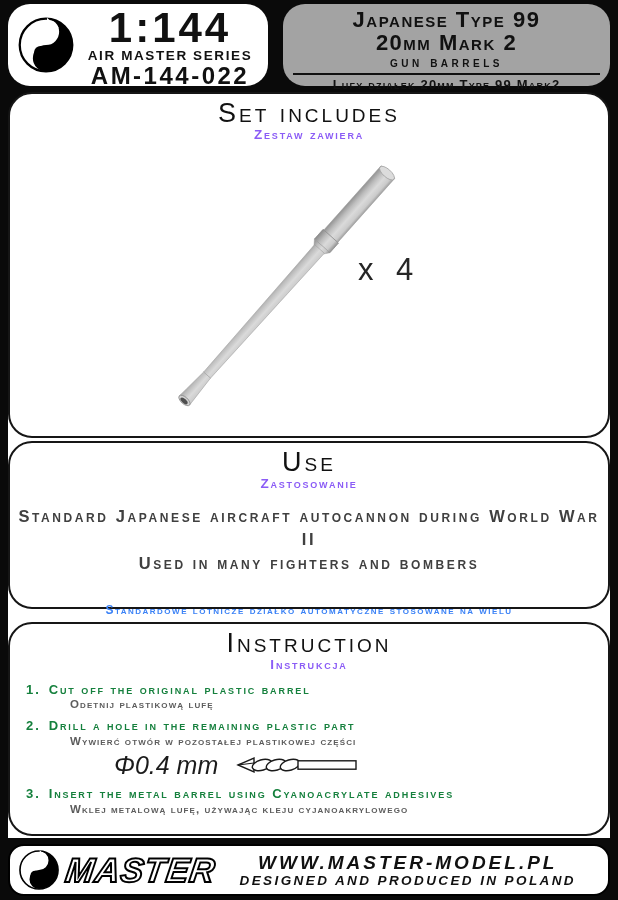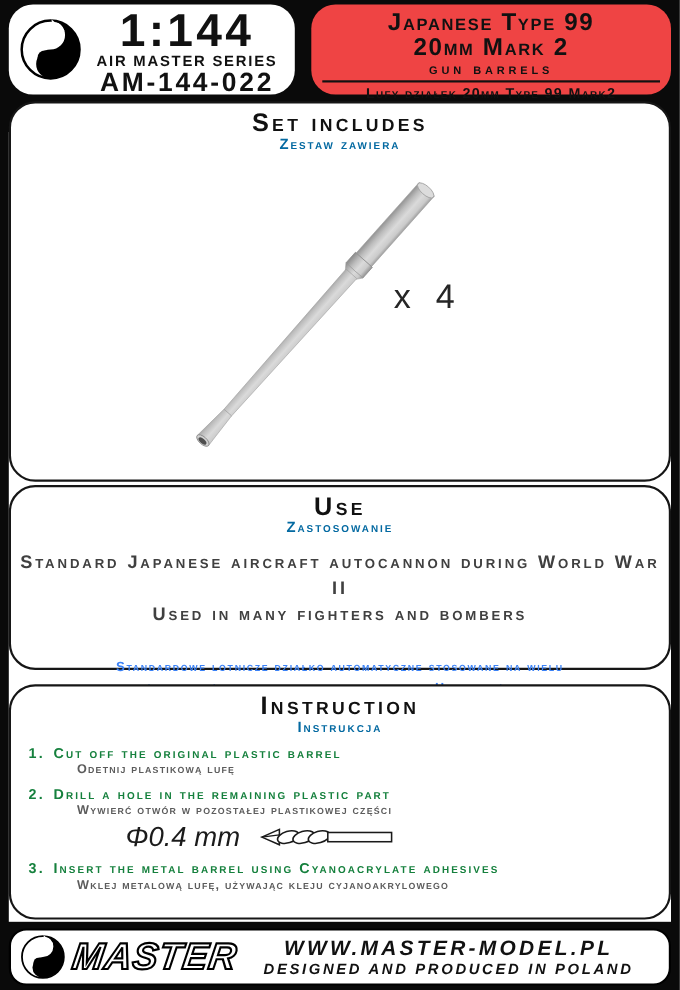--- a/index.html
+++ b/index.html
@@ -12,43 +12,43 @@
     overflow:hidden;
   }
   .panel {
     position:absolute; left:8px; width:602px;
     background:#fff; border:2px solid #161616; border-radius:24px;
   }
   
   #hdr-left  { position:absolute; left:8px;   top:4px; width:260px; height:82px;
                background:#fff; border-radius:22px; }
   #hdr-right { position:absolute; left:283px; top:4px; width:327px; height:82px;
-               background:#ef4444; border-radius:22px; padding-top:4px; text-align:center; }
+               background:#a3a3a3; border-radius:22px; padding-top:4px; text-align:center; }
   .logo-hdr { position:absolute; left:9px; top:7px; width:58px; height:68px; }
   .hdr-left-text { position:absolute; left:66px; top:3px; width:192px; text-align:center; }
   .scale   { font-size:42px; font-weight:bold; letter-spacing:3px; line-height:0.98; }
   .series  { font-size:13.5px; font-weight:bold; letter-spacing:1.6px; line-height:1.2; }
   .code    { font-size:24px; font-weight:bold; letter-spacing:2.5px; line-height:1.0; }
   .title-line { font-variant:small-caps; font-weight:bold; font-size:22px;
                 letter-spacing:1.5px; line-height:1.06; }
   .gun-sub   { font-variant:small-caps; font-weight:bold; font-size:14px;
                letter-spacing:3.5px; line-height:1.1; }
   .hdr-rule  { border:none; border-top:2px solid #111; width:94%; margin:3px auto 2px; }
   .title-pl  { font-variant:small-caps; font-weight:bold; font-size:13px;
                letter-spacing:1.2px; }
   
   #paper-mid { position:absolute; left:8px; top:120px; width:602px; height:718px; background:#fff; }
   
   #set-box   { top:92px;  height:346px; }
   #use-box   { top:441px; height:168px; }
   #instr-box { top:622px; height:214px; }
-  .sec-h1 { text-align:center; font-variant:small-caps; font-weight:bold;
-            font-size:23px; letter-spacing:3px; margin-top:5px; line-height:1.05; }
+  .sec-h1 { text-align:center; font-variant:small-caps; font-weight:normal;
+            font-size:27px; letter-spacing:3px; margin-top:5px; line-height:1.05; }
   .sec-h2 { text-align:center; font-variant:small-caps; font-weight:bold;
-            font-size:13.5px; letter-spacing:1.8px; color:#0369a1; line-height:1.2; }
+            font-size:13.5px; letter-spacing:1.8px; color:#8b5cf6; line-height:1.2; }
   
   #barrel-svg { position:absolute; left:0; top:0; width:598px; height:342px; }
   .qty { position:absolute; left:348px; top:158px; font-size:31px; font-weight:400;
          letter-spacing:7px; color:#262626; }
   
   .use-en { text-align:center; font-variant:small-caps; font-weight:bold;
             font-size:16.5px; letter-spacing:2.6px; color:#404040;
             line-height:1.45; margin-top:12px; }
   .use-pl { text-align:center; font-variant:small-caps; font-weight:bold;
             font-size:12px; letter-spacing:1.5px; color:#3b82f6;

